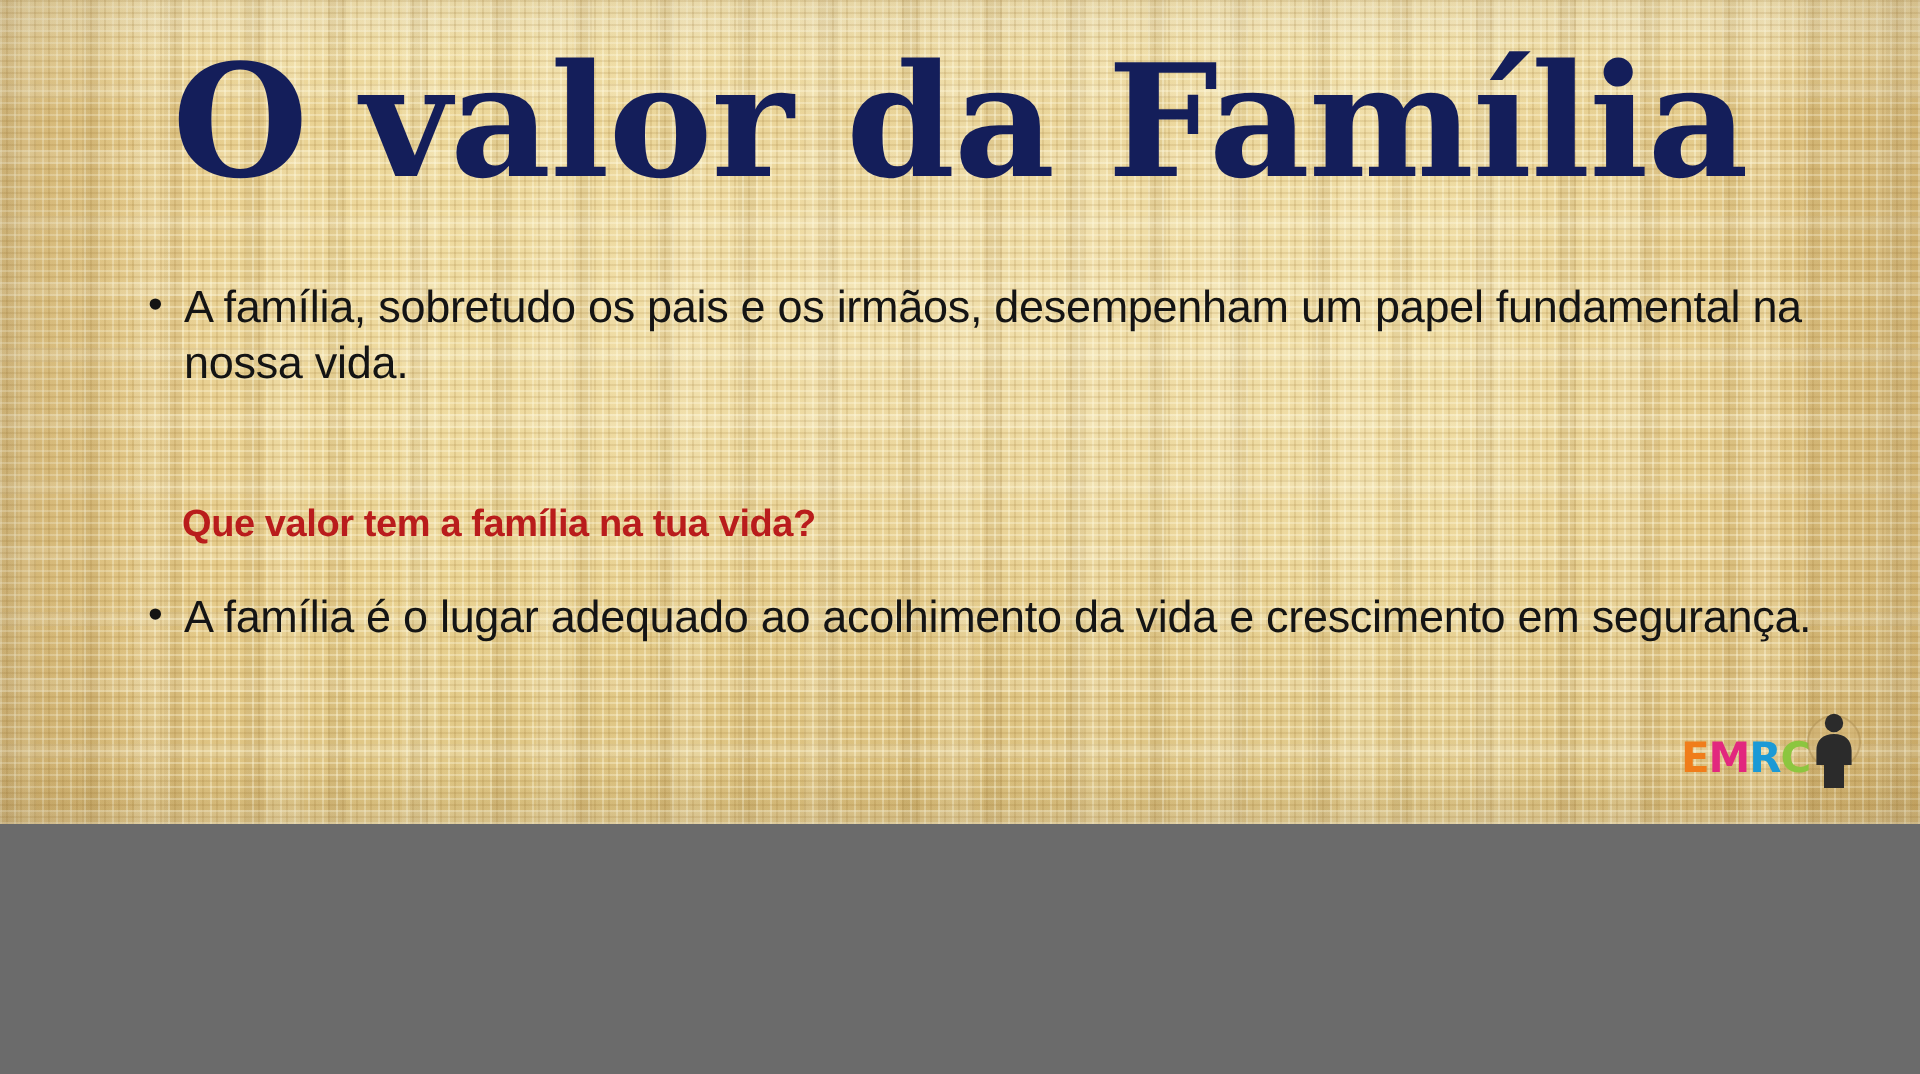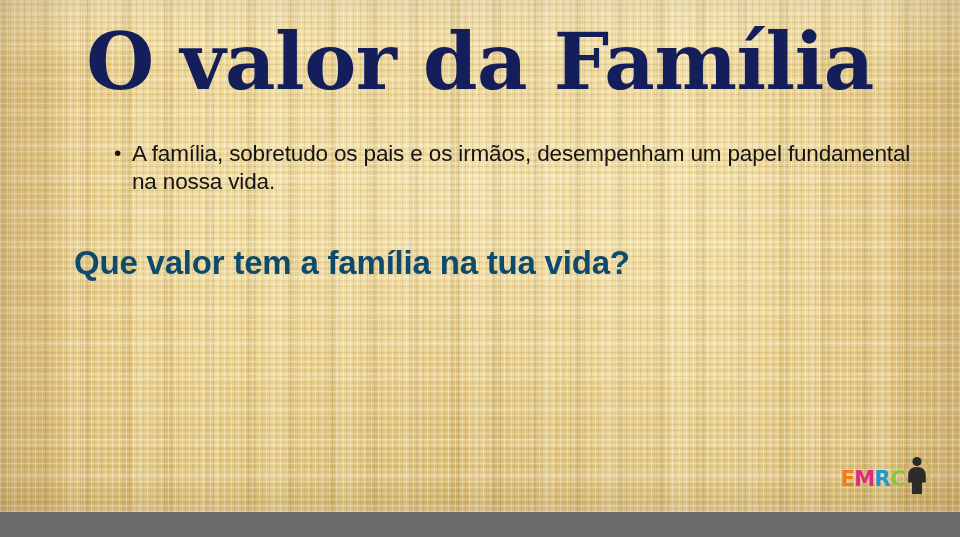--- a/index.html
+++ b/index.html
@@ -6,21 +6,21 @@
   html, body {
     margin: 0;
     padding: 0;
     background: #6b6b6b;
   }
   * { box-sizing: border-box; }
 
   .slide {
     position: relative;
     width: 960px;
-    height: 512px;
+    height: 412px;
     overflow: hidden;
     background-color: #e6cd91;
     font-family: "Liberation Sans", sans-serif;
     -webkit-font-smoothing: antialiased;
   }
 
   
   .tex {
     position: absolute;
     inset: 0;
@@ -114,42 +114,41 @@
   }
 
   .bullet {
     position: relative;
     padding-left: 22px;
     font-size: 22.5px;
     line-height: 28px;
     color: #141414;
     letter-spacing: -0.15px;
     margin-bottom: 2px;
-    margin-left: 40px;
   }
   .bullet::before {
     content: "\2022";
     position: absolute;
     left: 4px;
     top: -1px;
     font-size: 21px;
     line-height: 28px;
     color: #141414;
   }
 
   .spacer-lg { height: 44px; }
   .spacer-sm { height: 16px; }
 
   .question {
-    font-size: 33px;
+    font-size: 19px;
     line-height: 32px;
     font-weight: 700;
-    color: #0c4a6e;
+    color: #b91c1c;
     letter-spacing: -0.2px;
-    padding-left: 4px;
+    padding-left: 21px;
   }
 
   .bullet-list .bullet { margin-bottom: 7px; }
 
   
   .logo {
     position: absolute;
     right: 28px;
     bottom: 17px;
     height: 46px;
@@ -201,20 +200,21 @@
         <div class="bullet">A família, sobretudo os pais e os irmãos, desempenham um papel fundamental na nossa vida.</div>
       </div>
 
       <div class="spacer-lg"></div>
 
       <div class="question">Que valor tem a família na tua vida?</div>
 
       <div class="spacer-sm"></div>
 
       <div class="bullet-list">
+        <div class="bullet">A família é o lugar adequado ao acolhimento da vida e crescimento em segurança.</div>
       </div>
 
     </div>
   </div>
 
   <div class="logo">
     <div class="logo-word">
       <span class="l-e">E</span>
       <span class="l-m">M</span>
       <span class="l-r">R</span>

